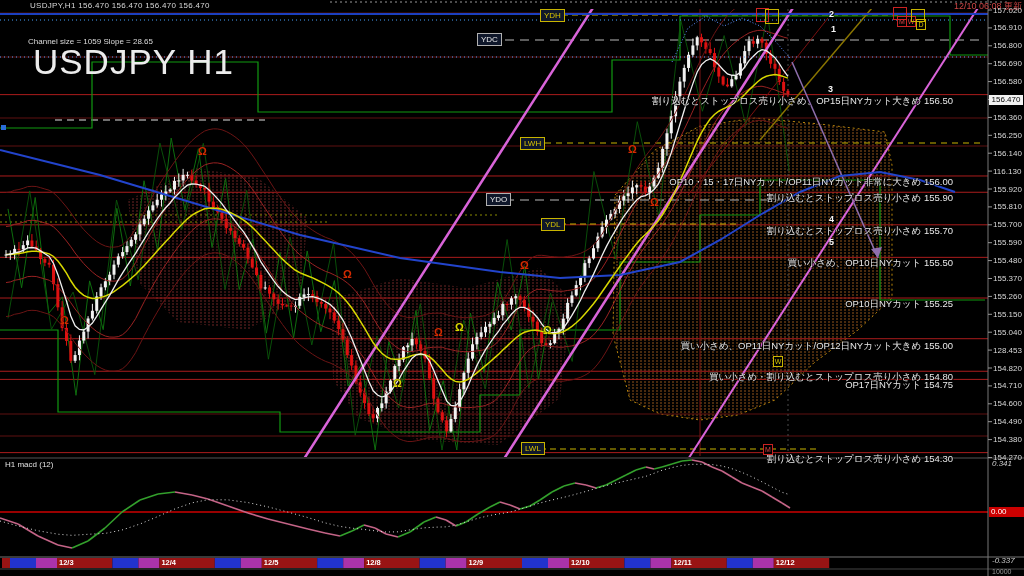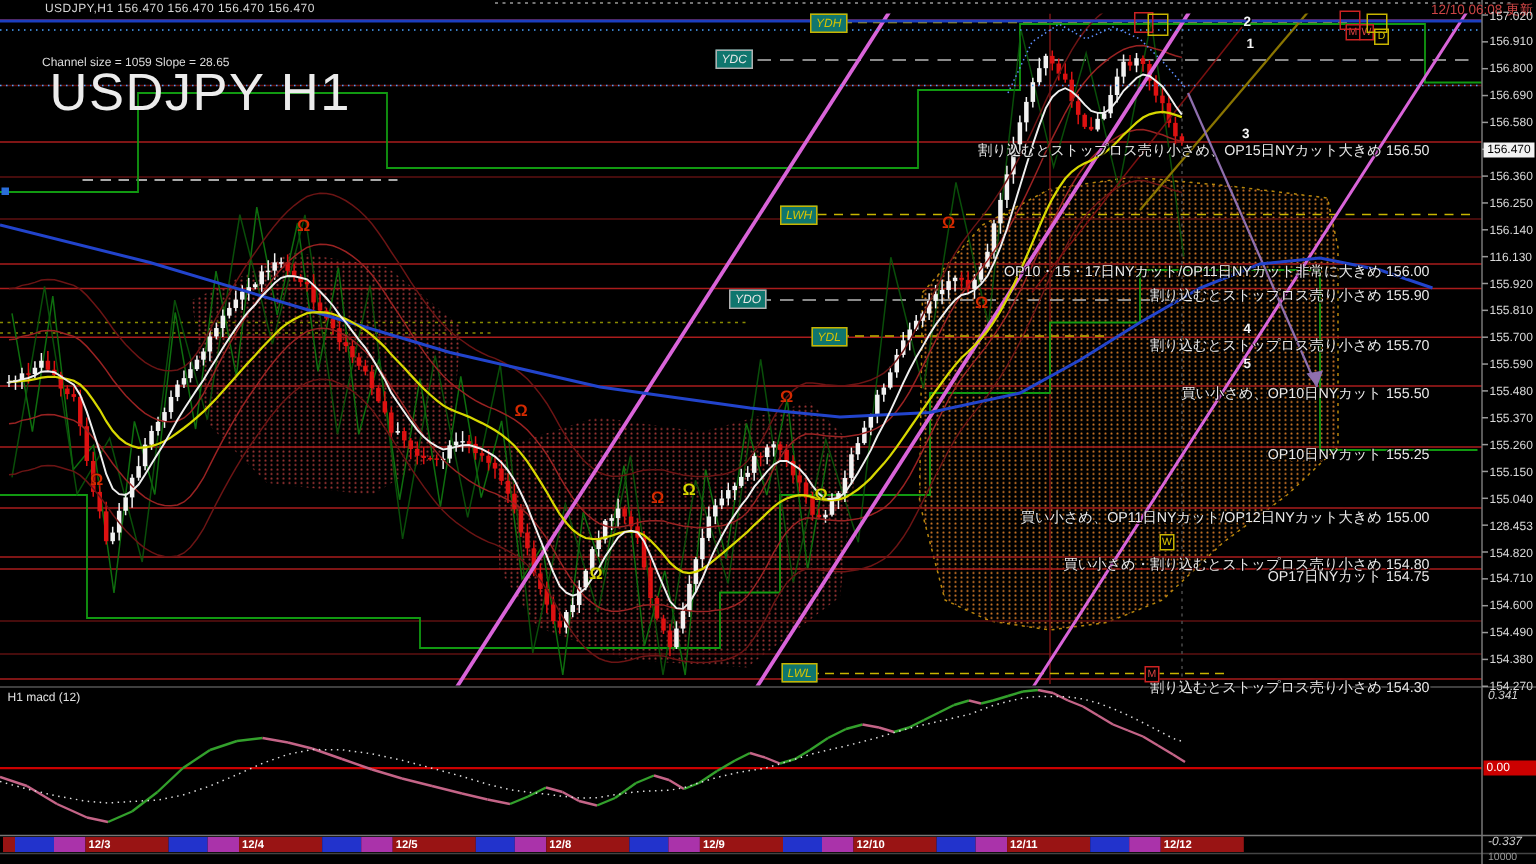--- a/index.html
+++ b/index.html
@@ -12,22 +12,22 @@
   .chinfo{left:28px;top:37px;font-size:8px;color:#dcdcdc;}
   .topnote{right:48px;top:3px;font-size:9.5px;color:#f0f0f0;text-shadow:0 0 2px #000,1px 1px 0 #000;}
   .upd{right:2px;top:0px;font-size:9px;color:#cc4444;text-shadow:0 0 2px #000;}
   .anno{position:absolute;right:71px;font-size:9.5px;line-height:9px;color:#e8e8e8;
         text-shadow:0 0 2px #000,1px 1px 0 #000,-1px 0 0 #000;}
   .paxis{position:absolute;left:993px;font-size:8px;color:#d9d9d9;}
   .ptag{position:absolute;left:989px;width:34px;height:10px;background:#f2f2f2;color:#000;
         font-size:8px;line-height:10px;text-align:center;}
   .ztag{position:absolute;left:989px;width:34px;height:10px;background:#cc0000;color:#fff;
         font-size:8px;line-height:10px;text-align:left;padding-left:2px;}
-  .tag{position:absolute;font-size:8px;line-height:11px;height:11px;padding:0 3px;background:#0f766e;
-       text-align:center;font-style:italic;}
+  .tag{position:absolute;font-size:8px;line-height:11px;height:11px;padding:0 3px;background:#0f172a;
+       text-align:center;}
   .tag.yellow{border:1px solid #c8b400;color:#d8c400;}
   .tag.gray{border:1px solid #b0b0b0;color:#e8e8e8;}
   .lm{position:absolute;font-size:7px;line-height:9px;width:8px;text-align:center;background:#000;}
   .lm.red{border:1px solid #cc2222;color:#dd4444;}
   .lm.yellow{border:1px solid #c8b400;color:#d8c400;}
   .ebox{position:absolute;background:transparent;}
   .ebox.red{border:1px solid #cc2222;}
   .ebox.yellow{border:1px solid #c8b400;}
   .seq{position:absolute;font-size:9px;font-weight:bold;color:#f5f5f5;text-shadow:1px 1px 0 #000;}
   .omega{position:absolute;font-size:11px;font-weight:bold;line-height:10px;text-shadow:0 0 1px #000;}

